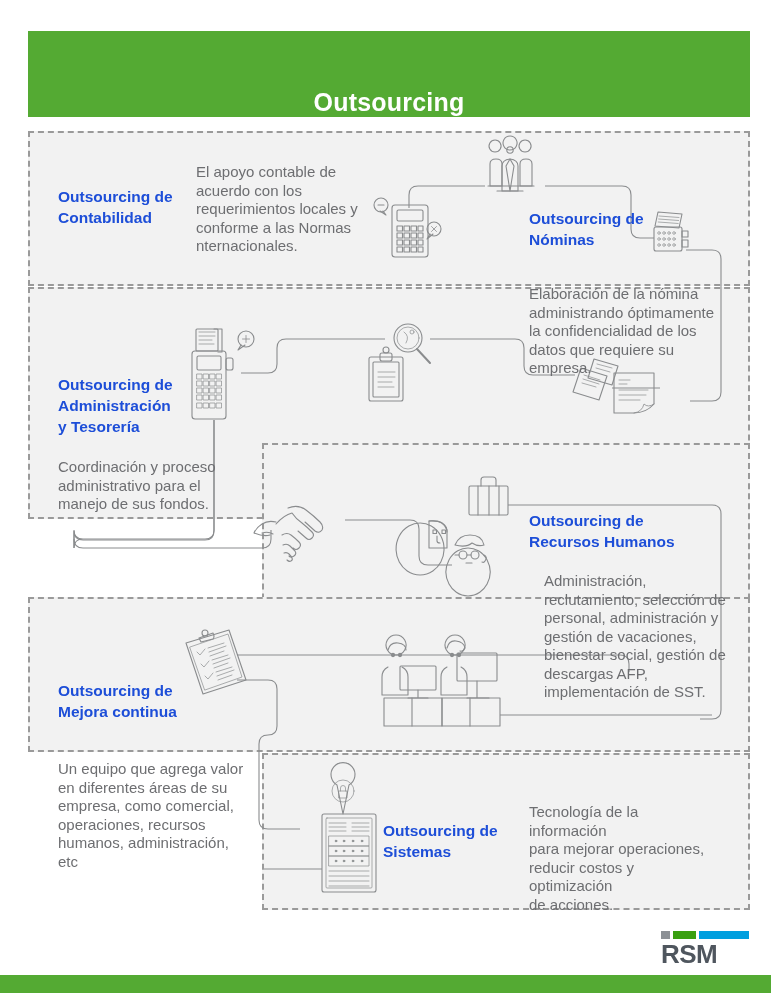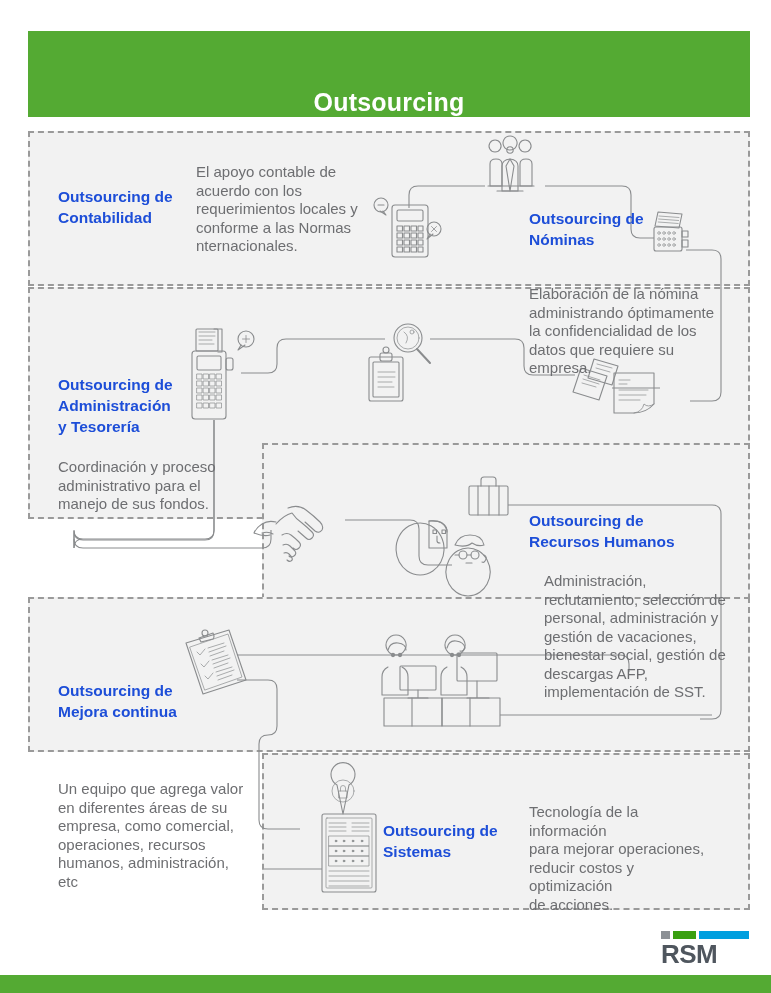--- a/index.html
+++ b/index.html
@@ -88,21 +88,21 @@
   
   .t3   { left: 58px;  top: 374px; width: 170px; }
   .d3   { left: 58px;  top: 458px; width: 165px; }
 
   
   .t4   { left: 529px; top: 510px; width: 200px; }
   .d4   { left: 529px; top: 572px; width: 190px; margin-left: 15px; }
 
   
   .t5   { left: 58px;  top: 680px; width: 180px; }
-  .d5   { left: 58px;  top: 760px; width: 195px; margin-top: 20px; }
+  .d5   { left: 58px;  top: 760px; width: 195px; }
 
   
   .t6   { left: 383px; top: 820px; width: 145px; }
   .d6   { left: 529px; top: 803px; width: 190px; }
 
   
   .logo {
     position: absolute;
     left: 661px;
     top: 931px;

